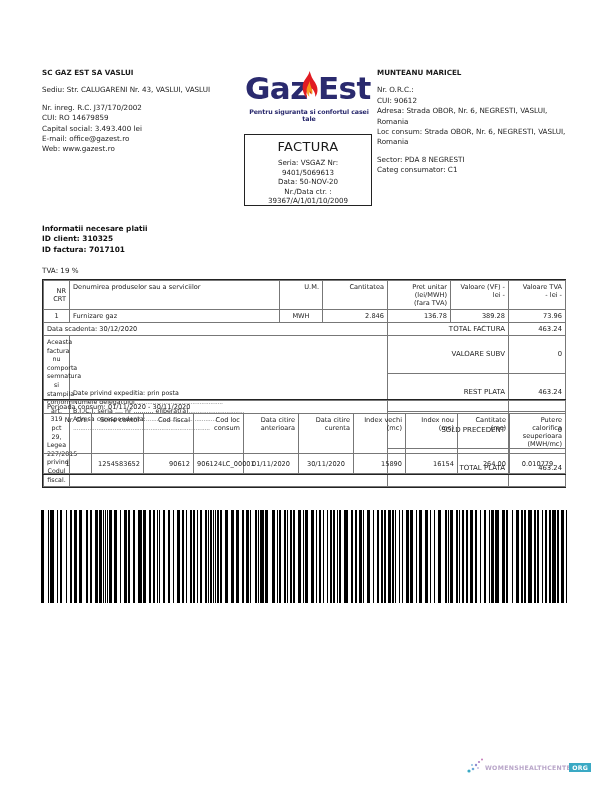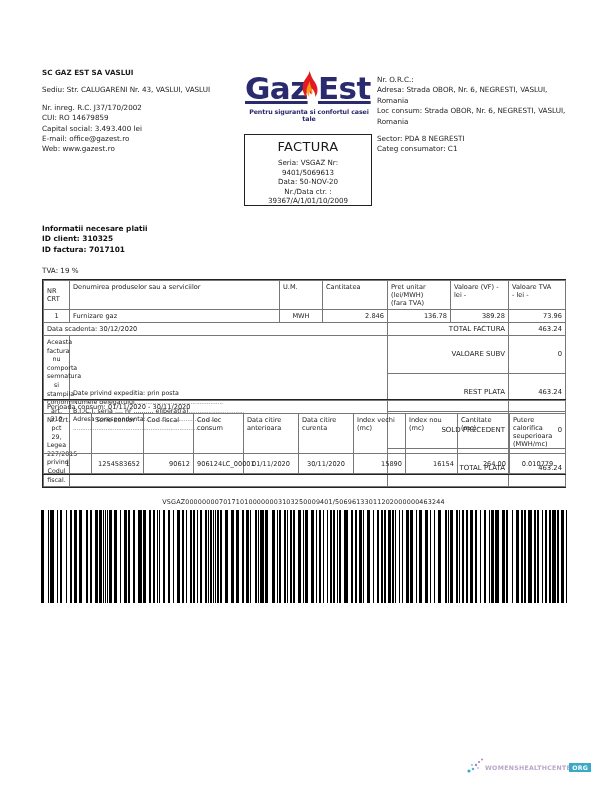--- a/index.html
+++ b/index.html
@@ -63,21 +63,20 @@
   }
   .logo-gaz, .logo-est {
     position: absolute;
     top: -2px;
     font-family: "DejaVu Sans", "Liberation Sans", sans-serif;
     font-weight: bold;
     font-size: 31px;
     letter-spacing: -0.6px;
     color: #2a2a6e;
     line-height: 36px;
-    text-decoration: underline;
   }
   .logo-gaz { left: 0px; }
   .logo-est { left: 73px; }
   .flame {
     position: absolute;
     left: 56px;
     top: -1px;
     width: 17px;
     height: 32px;
   }
@@ -154,21 +153,21 @@
     left: 42px;
     top: 279px;
     width: 524px;
     border: 1.4px solid #222;
     box-sizing: border-box;
   }
   .t-main table { width: 100%; }
   .c-center { text-align: center; }
   .c-right  { text-align: right; }
   .c-left   { text-align: left; }
-  .hdrcell  { text-align: left; vertical-align: middle; }
+  .hdrcell  { text-align: right; vertical-align: middle; }
 
   .tot-label { text-align: right; font-weight: bold; font-size: 7px; padding-right: 5px; }
   .tot-val   { text-align: right; font-size: 6.8px; padding-right: 4px; }
 
   .note-left {
     text-align: center;
     font-size: 6.3px;
     line-height: 8.6px;
     vertical-align: top;
     padding-top: 3px;
@@ -292,22 +291,24 @@
       <div class="factura-lines">
         <div>Seria: VSGAZ Nr:</div>
         <div>9401/5069613</div>
         <div>Data: 50-NOV-20</div>
         <div>Nr./Data ctr. :</div>
         <div>39367/A/1/01/10/2009</div>
       </div>
     </div>
 
     <div class="col-beneficiar">
+      <div class="bld">MUNTEANU MARICEL</div>
       <div class="gap"></div>
       <div>Nr. O.R.C.:</div>
+      <div>CUI: 90612</div>
       <div>Adresa: Strada OBOR, Nr. 6,  NEGRESTI, VASLUI, Romania</div>
       <div>Loc consum: Strada OBOR, Nr. 6, NEGRESTI, VASLUI, Romania</div>
       <div class="gap"></div>
       <div>Sector: PDA 8 NEGRESTI</div>
       <div>Categ consumator: C1</div>
     </div>
   </div>
 
   <div class="plata-info">
     <div>Informatii necesare platii</div>
@@ -457,21 +458,20 @@
           <td class="c-center">30/11/2020</td>
           <td class="c-right">15890</td>
           <td class="c-right">16154</td>
           <td class="c-right">264.00</td>
           <td class="c-center">0.010779</td>
         </tr>
       </tbody>
     </table>
   </div>
 
-  <div class="barcode-text">VSGAZ00000000701710100000003103250009401/50696133011202000000463244</div>
   <div class="barcode" id="barcode">
       <div class="bar" style="left: 0px; width: 3px;"></div>
       <div class="bar" style="left: 7px; width: 1px;"></div>
       <div class="bar" style="left: 9px; width: 4px;"></div>
       <div class="bar" style="left: 16px; width: 1px;"></div>
       <div class="bar" style="left: 19px; width: 2px;"></div>
       <div class="bar" style="left: 25px; width: 1px;"></div>
       <div class="bar" style="left: 29px; width: 2px;"></div>
       <div class="bar" style="left: 33px; width: 3px;"></div>
       <div class="bar" style="left: 38px; width: 3px;"></div>

